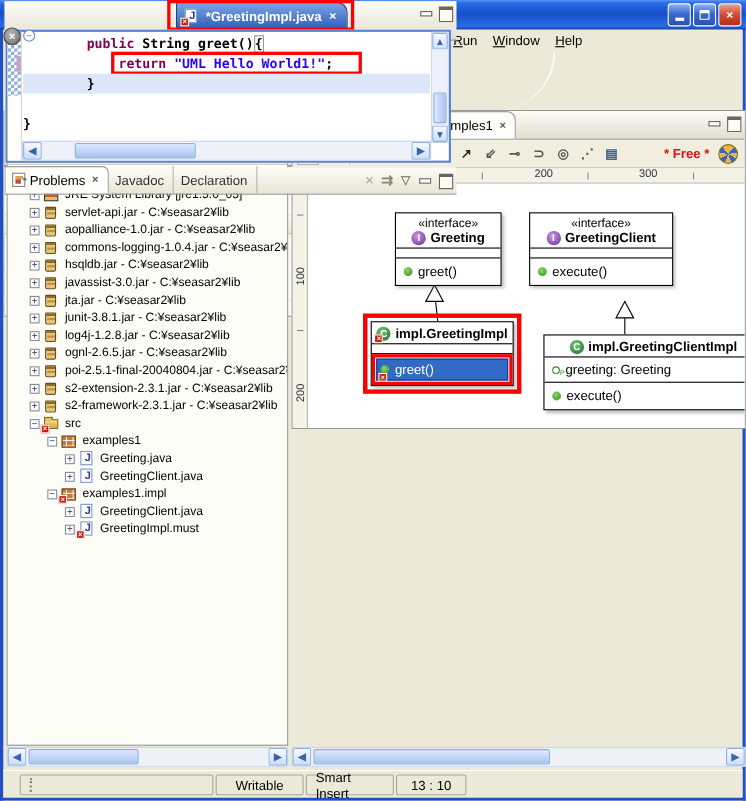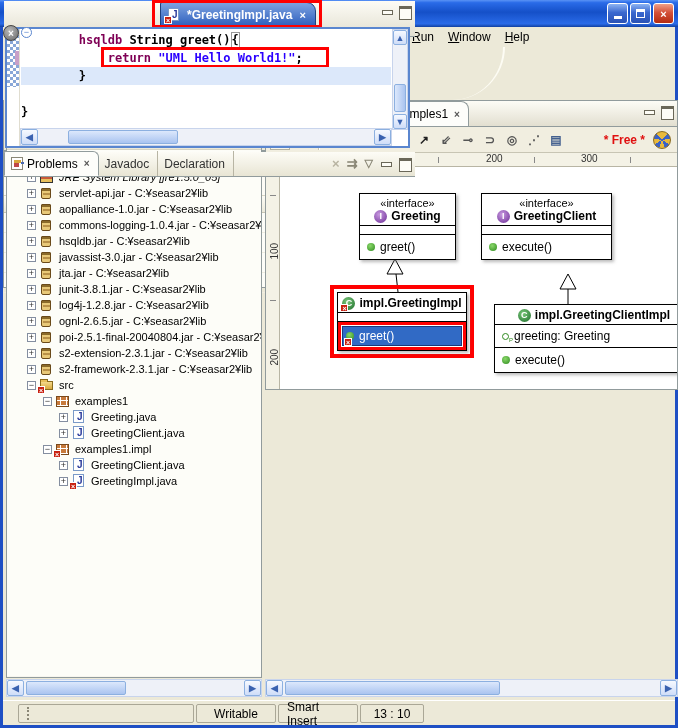--- a/index.html
+++ b/index.html
@@ -383,21 +383,21 @@
         <div class="trow2" style="padding-left: 4px;">
           <span class="expander">−</span>
           <span class="nicon">
             <span class="base"></span>
             <span class="n-folder"></span>
             <span class="n-globe"></span>
             <span class="err-ovl">×</span>
           </span>
           <span>Examples</span>
         </div>
-        <div class="trow2" style="padding-left: 20px; font-style: italic;">
+        <div class="trow2" style="padding-left: 20px;">
           <span class="expander">+</span>
           <span class="nicon">
             <span class="base"></span>
             <span class="n-jre"></span>
           </span>
           <span>JRE System Library [jre1.5.0_05]</span>
         </div>
         <div class="trow2" style="padding-left: 20px;">
           <span class="expander">+</span>
           <span class="nicon">
@@ -544,21 +544,21 @@
           </span>
           <span>GreetingClient.java</span>
         </div>
         <div class="trow2" style="padding-left: 52px;">
           <span class="expander">+</span>
           <span class="nicon">
             <span class="base"></span>
             <span class="n-java"></span>
             <span class="err-ovl">×</span>
           </span>
-          <span>GreetingImpl.java</span>
+          <span>GreetingImpl.must</span>
         </div>
       </div>
   </div>
 
   <div class="hscroll" style="left:3px; top:679px; width:256px;">
     <div class="sb-btn">◀</div>
     <div class="sb-track">
         <div class="sb-thumb" style="left:2px; width:100px;"></div>
       </div>
     <div class="sb-btn">▶</div>
@@ -720,21 +720,21 @@
       </div>
     </div>
     <div class="editor-body">
       <div class="err-badge">×</div>
       <div class="fold-badge">−</div>
       <div class="gutter">
         <div class="check"></div>
         <div class="pink-mark"></div>
       </div>
       <div class="code" id="code">
-          <div class="cline"><span class="pl">        </span><span class="kw">hsqldb</span><span class="pl"> String greet()</span><span class="pl bracket">{</span></div>
+          <div class="cline"><span class="pl">        </span><span class="kw">public</span><span class="pl"> String greet()</span><span class="pl bracket">{</span></div>
           <div class="cline"><span class="pl">            </span><span class="kw">return</span><span class="pl"> </span><span class="str">"UML Hello World1!"</span><span class="pl">;</span><div class="line-anno" style="left: 80px; top: -2px; width: 228px; height: 21px;"></div></div>
           <div class="cline current"><span class="pl">        }</span></div>
           <div class="cline"></div>
           <div class="cline"><span class="pl">}</span></div>
         </div>
       <div class="vscroll" style="right:0; top:0; bottom:16px;">
         <div class="sb-btn">▲</div>
         <div class="sb-track">
             <div class="vthumb" style="bottom:2px; height:28px;"></div>
           </div>

